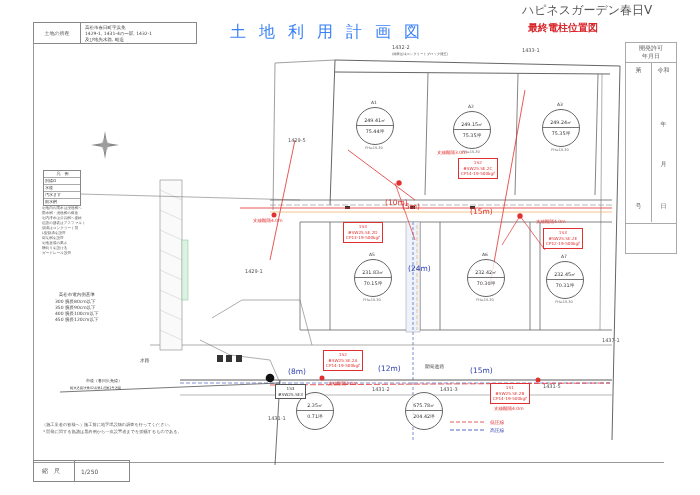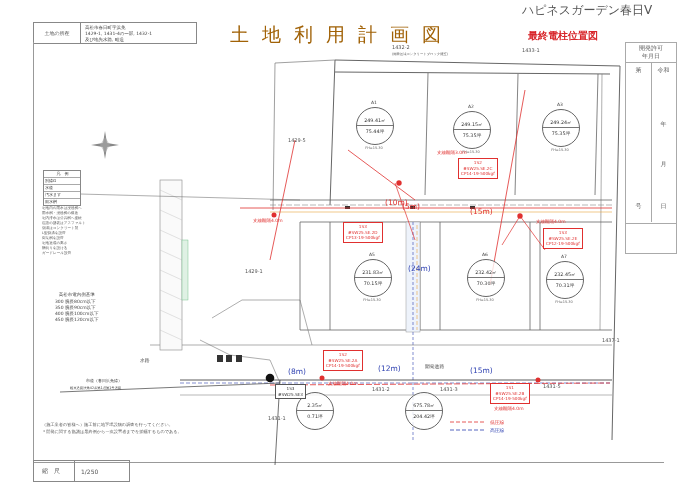--- a/index.html
+++ b/index.html
@@ -1,23 +1,23 @@
 <!DOCTYPE html>
 <html><head>
 <meta charset="utf-8">
 <style>
   html,body{margin:0;padding:0;background:#fff;}
   body{width:700px;height:495px;position:relative;overflow:hidden;font-family:"DejaVu Sans",sans-serif;color:#333;}
   .abs{position:absolute;}
   .loc-box{left:33px;top:22px;width:162px;height:20px;border:1px solid #888;display:flex;font-size:4.5px;background:#fff;}
   .loc-box .lbl{width:46px;border-right:1px solid #888;display:flex;align-items:center;justify-content:center;font-size:5px;color:#444;}
   .loc-box .val{padding:2px 4px;line-height:6px;color:#444;}
-  .title{left:230px;top:22px;font-size:19px;letter-spacing:13px;color:#a16207;font-family:"DejaVu Serif",serif;}
+  .title{left:230px;top:22px;font-size:16px;letter-spacing:13px;color:#3b82f6;font-family:"DejaVu Serif",serif;}
   .project{left:522px;top:2px;font-size:12px;color:#555;}
-  .final{left:528px;top:21px;font-size:10px;color:#d8262b;font-weight:bold;font-family:Liberation Sans, sans-serif;margin-top:8px;}
+  .final{left:528px;top:21px;font-size:10px;color:#d8262b;font-weight:bold;font-family:Liberation Sans, sans-serif;}
   .outer-frame{left:33px;top:42px;width:630px;height:420px;border-left:1px solid #999;border-bottom:1px solid #999;}
   .permit{left:625px;top:42px;width:50px;height:210px;border:1px solid #aaa;font-size:6px;color:#555;}
   .permit .hdr{height:18px;border-bottom:1px solid #aaa;text-align:center;line-height:8px;padding-top:1px;}
   .permit .c1{position:absolute;left:0;top:19px;width:25px;height:160px;border-right:1px solid #aaa;}
   .permit .c2{position:absolute;left:25px;top:19px;width:25px;height:160px;}
   .permit .cell{position:absolute;left:0;width:100%;text-align:center;}
   .permit .foot{position:absolute;left:0;top:180px;width:100%;border-top:1px solid #aaa;height:30px;}
   .notice{left:85px;top:100px;font-size:7.2px;color:#e0302f;line-height:10px;}
   .legend-tbl{left:43px;top:170px;width:36px;font-size:4px;border:1px solid #888;}
   .legend-tbl div{border-bottom:1px solid #aaa;height:6px;line-height:6px;padding-left:1px;}

